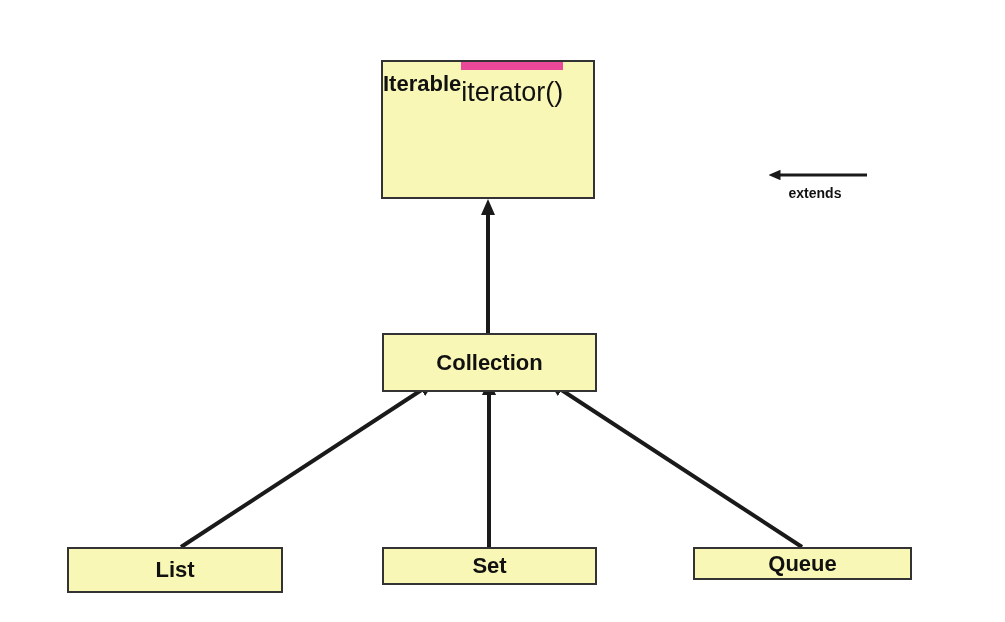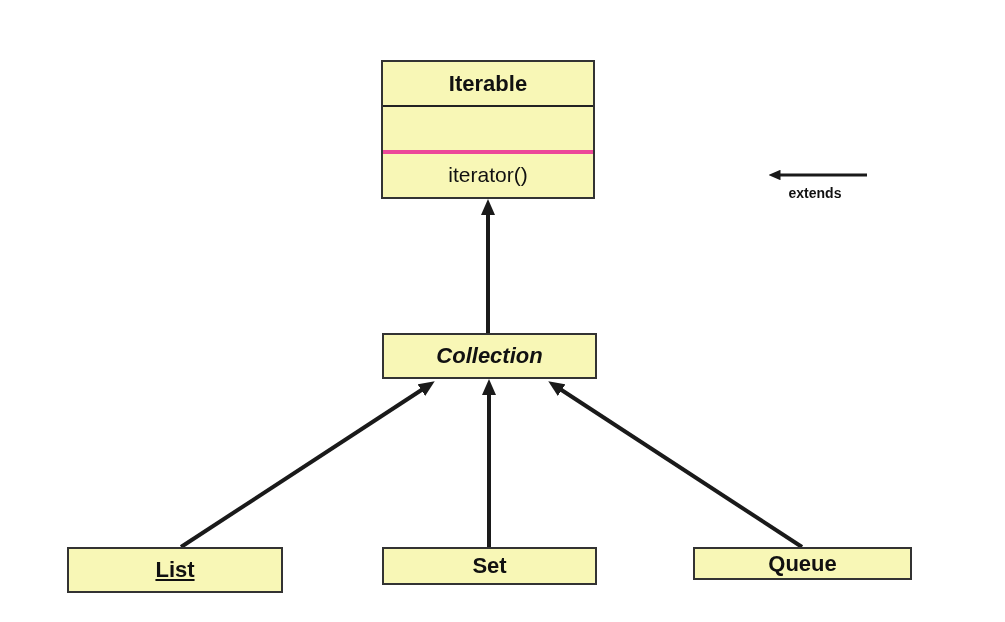--- a/index.html
+++ b/index.html
@@ -31,51 +31,51 @@
   }
   .uml-single {
     display: flex;
     align-items: center;
     justify-content: center;
     font-size: 22px;
     font-weight: bold;
   }
   .uml-multi {
     display: flex;
-    flex-direction: column;
+    flex-direction: row;
   }
   .uml-title {
     height: 44px;
     display: flex;
     align-items: center;
     justify-content: center;
     font-size: 22px;
     font-weight: bold;
   }
   .uml-fields {
     height: 43px;
     border-top: 2px solid #222222;
     display: flex;
     align-items: center;
     justify-content: center;
     font-size: 21px;
   }
   .uml-methods {
     height: 44px;
-    border-top: 4px solid #ec4899;
+    border-top: 8px solid #ec4899;
     display: flex;
     align-items: center;
     justify-content: center;
-    font-size: 21px;
+    font-size: 27px;
     font-weight: normal;
   }
   
   .pos-iterable   { left: 381px; top: 60px;  width: 214px; height: 139px; }
-  .pos-collection { left: 382px; top: 333px; width: 215px; height: 46px; font-style: italic; }
-  .pos-list       { left: 67px;  top: 547px; width: 216px; height: 46px; text-decoration: underline; }
+  .pos-collection { left: 382px; top: 333px; width: 215px; height: 59px; }
+  .pos-list       { left: 67px;  top: 547px; width: 216px; height: 46px; }
   .pos-set        { left: 382px; top: 547px; width: 215px; height: 38px; }
   .pos-queue      { left: 693px; top: 547px; width: 219px; height: 33px; }
   .legend-label {
     position: absolute;
     left: 770px;
     top: 185px;
     width: 90px;
     text-align: center;
     font-size: 14px;
     font-weight: bold;

